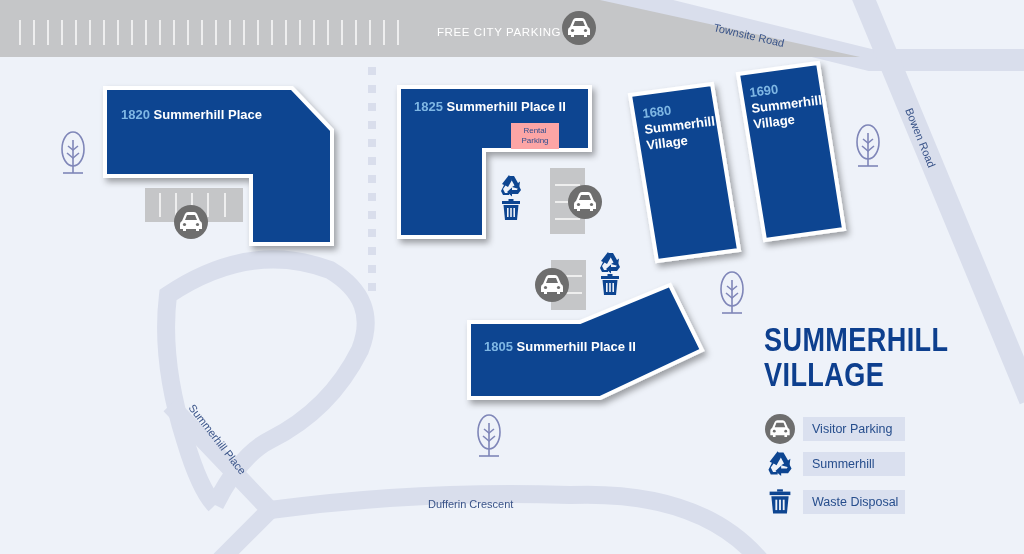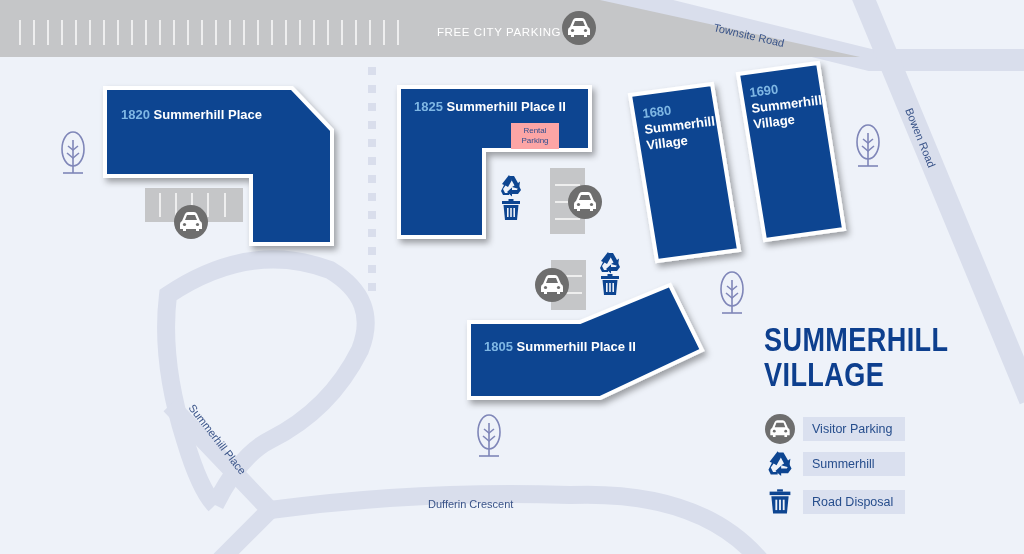--- a/index.html
+++ b/index.html
@@ -231,15 +231,15 @@
         </svg>
     </div>
     <div class="legend-label">Summerhill</div>
   </div>
   <div class="legend-row" style="top:75px;">
     <div class="legend-icon">
       <svg width="30" height="30" viewBox="-13 -13 26 26">
           <use href="#trash"></use>
         </svg>
     </div>
-    <div class="legend-label">Road Disposal</div>
+    <div class="legend-label">Waste Disposal</div>
   </div>
 </div>
 
 </body></html>

